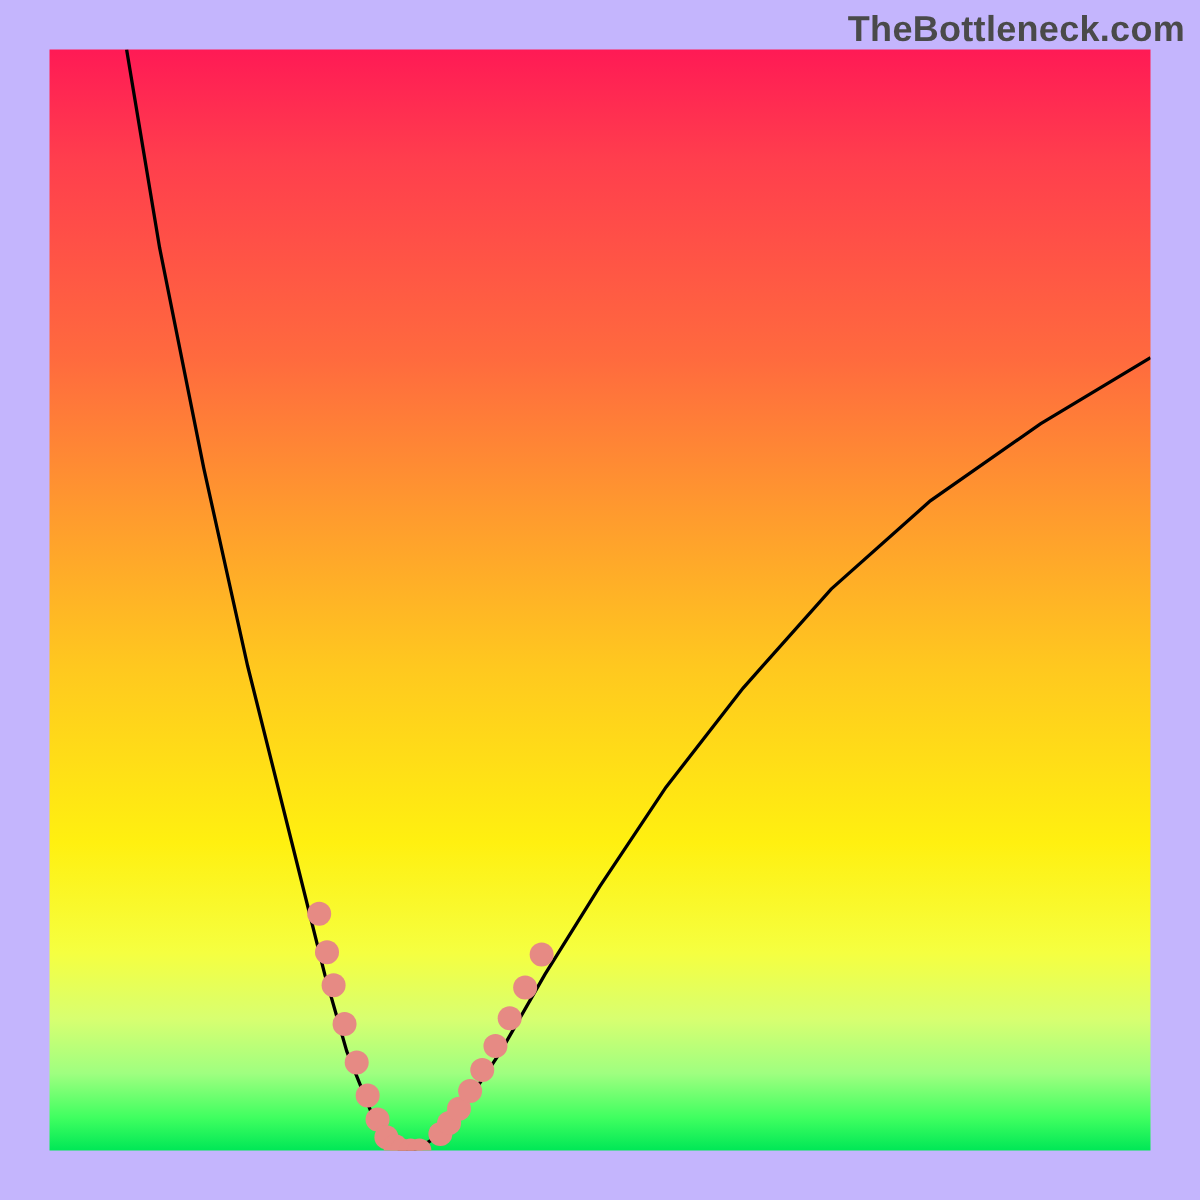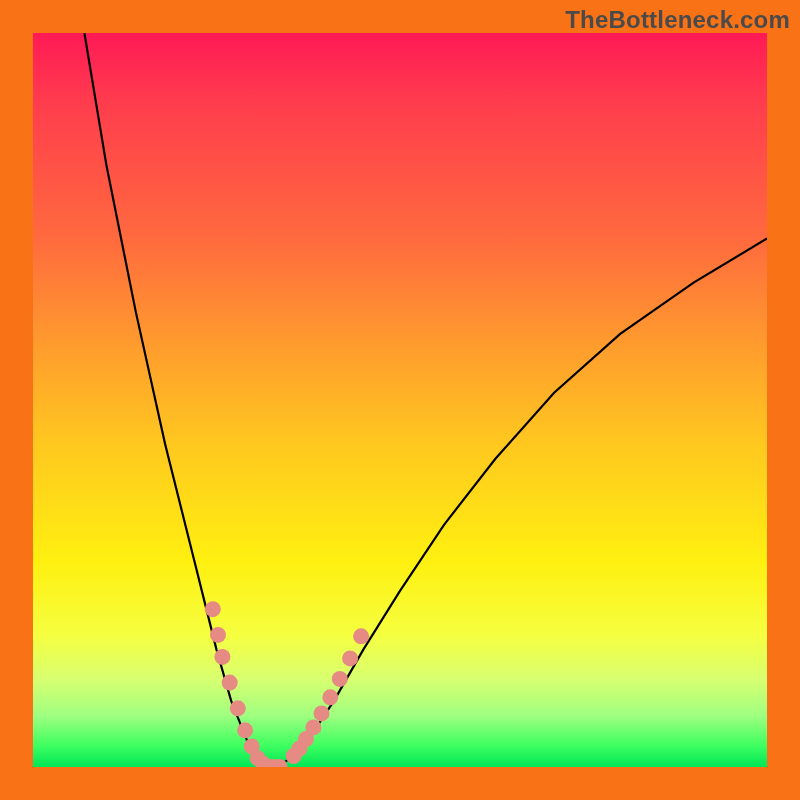--- a/index.html
+++ b/index.html
@@ -10,21 +10,21 @@
     background: #000;
     overflow: hidden;
     font-family: Arial, Helvetica, sans-serif;
   }
   .frame {
     position: absolute;
     left: 0;
     top: 0;
     width: 800px;
     height: 800px;
-    background: #f97316;
+    background: #c4b5fd;
   }
   .plot-area {
     position: absolute;
     left: 33px;
     top: 33px;
     width: 734px;
     height: 734px;
     
     background: linear-gradient(to bottom,
       #ff1a55 0%,

